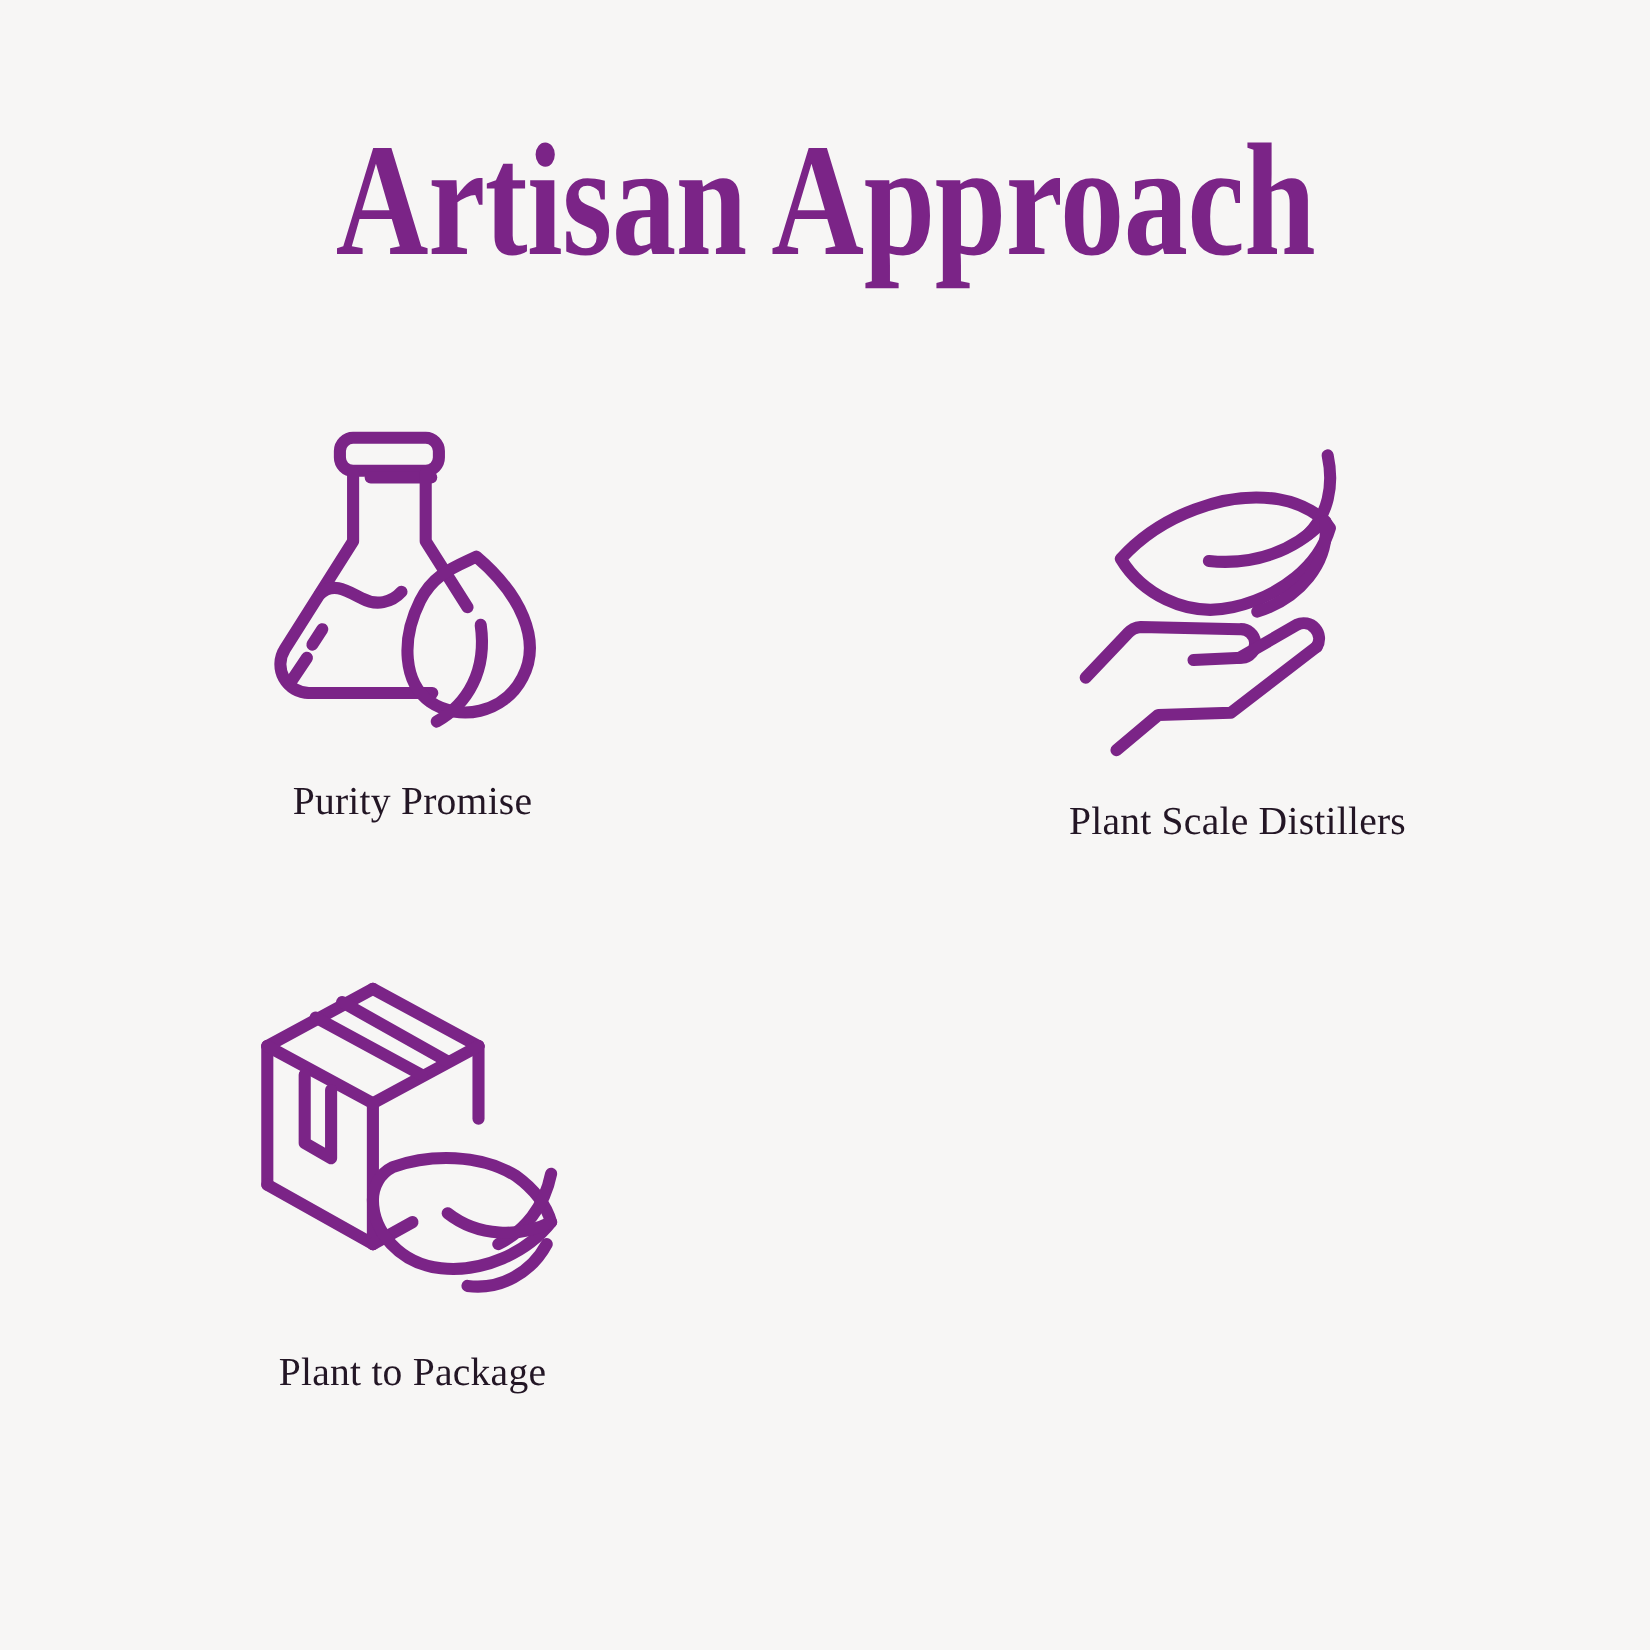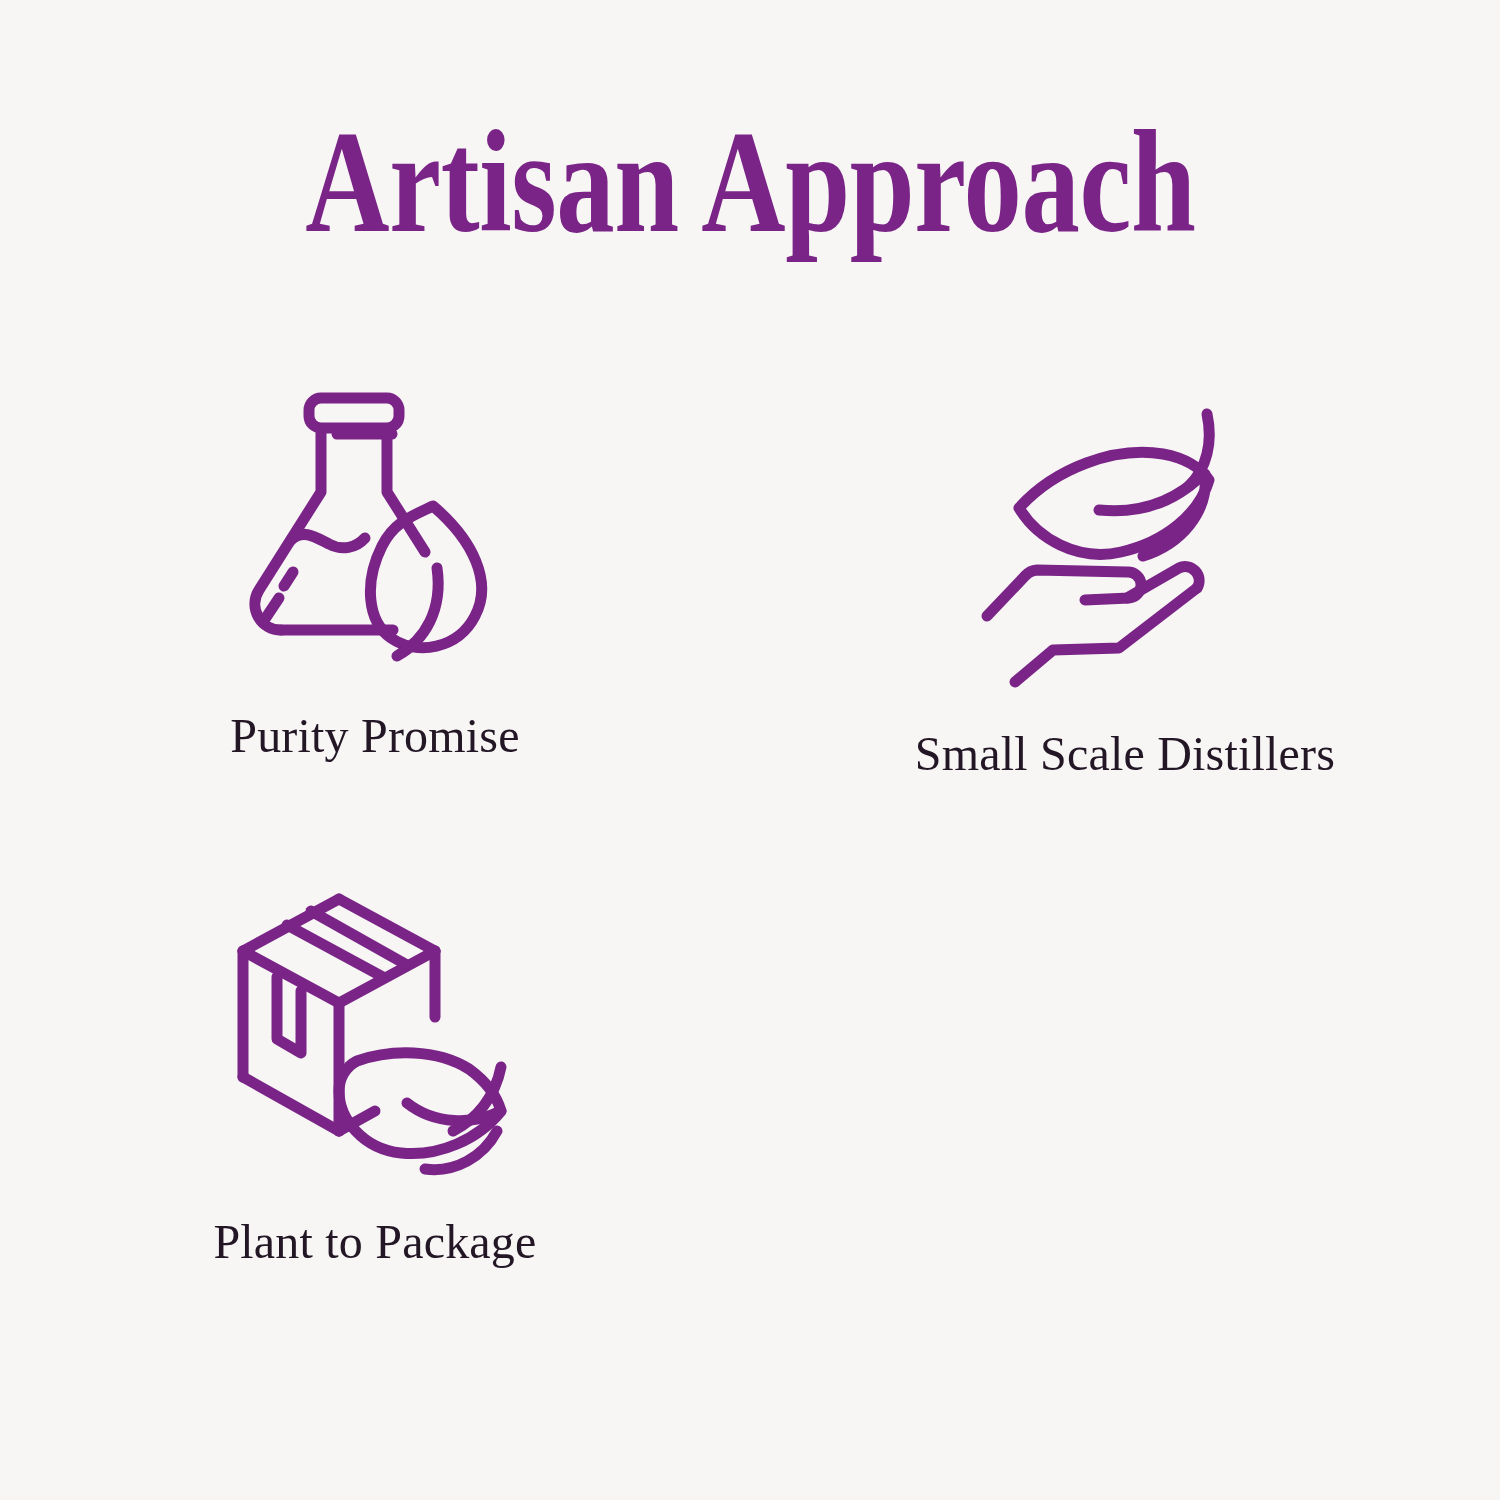--- a/index.html
+++ b/index.html
@@ -77,39 +77,39 @@
     width: 100%;
     height: 100%;
     overflow: visible;
   }
 
   .feature-label {
     margin-top: 22px;
     color: #231625;
     font-family: "Liberation Serif", "DejaVu Serif", serif;
     font-weight: 400;
-    font-size: 48px;
+    font-size: 36px;
     line-height: 1.15;
     text-align: center;
     white-space: pre-line;
     letter-spacing: 0.2px;
   }
 
   
   .f-purity   .icon-box    { margin-top: 16px; }
   .f-purity   .feature-label { margin-top: 32px; }
 
   .f-woman    .icon-box    { margin-top: 18px; }
   .f-woman    .feature-label { margin-top: 30px; }
 
   .f-small    .icon-box    { margin-top: 30px; }
   .f-small    .feature-label { margin-top: 36px; }
 
   .f-plant    .icon-box    { margin-top: 24px; }
-  .f-plant    .feature-label { margin-top: 25px; }
+  .f-plant    .feature-label { margin-top: 38px; }
 </style>
 </head>
 <body>
 
 <div class="page">
 
   <div class="heading-wrap">
     <h1 class="heading">Artisan Approach</h1>
   </div>
 
@@ -159,21 +159,21 @@
 
           <path d="M230 84 c4 38 -24 70 -62 82"></path>
 
           <path d="M12 226 l38 -40 a18 18 0 0 1 12 -6 l90 2 a13 13 0 0 1 2 26 l-44 2"></path>
 
           <path d="M152 208 l52 -30 a14 14 0 0 1 18 20"></path>
 
           <path d="M222 198 l-78 60 l-66 2 l-38 32"></path>
         </svg>
       </div>
-      <div class="feature-label">Small Scale Distillers</div>
+      <div class="feature-label">Plant Scale Distillers</div>
     </div>
 
     <div class="feature f-plant">
       <div class="icon-box">
         <svg viewBox="0 0 300 300" xmlns="http://www.w3.org/2000/svg" fill="none" stroke="#7b2487" stroke-width="11" stroke-linecap="round" stroke-linejoin="round">
 
           <path d="M18 62 v126"></path>
 
           <path d="M18 62 L114 10"></path>
 

